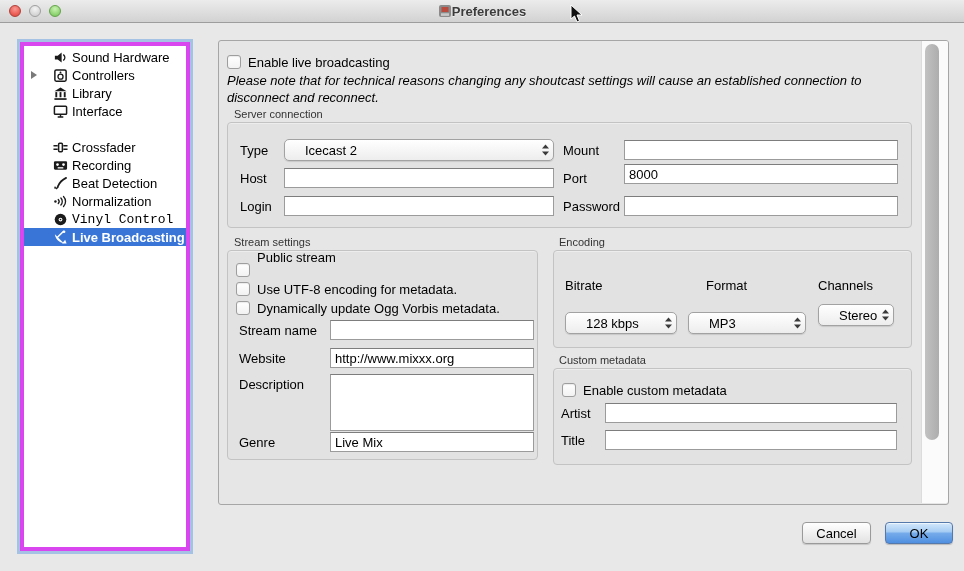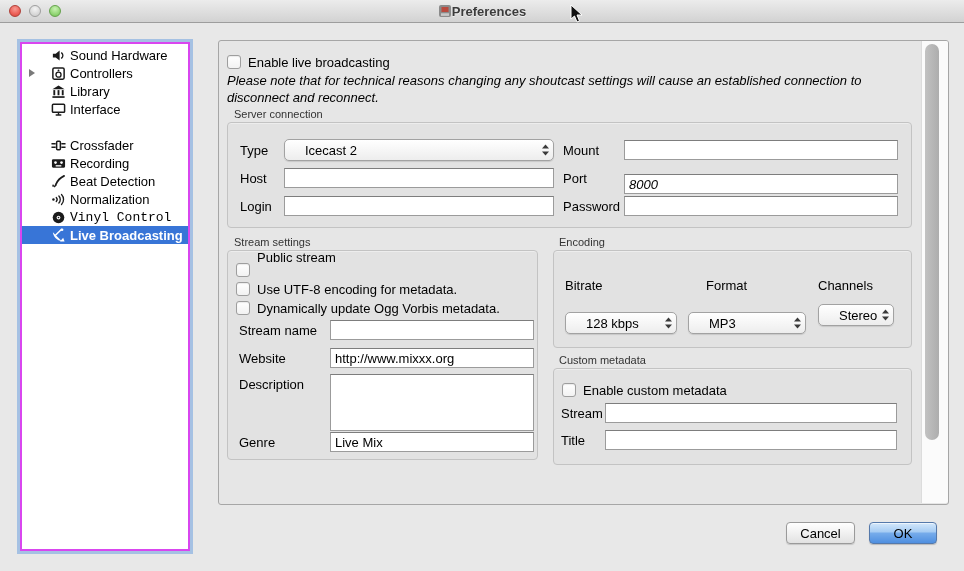--- a/index.html
+++ b/index.html
@@ -14,21 +14,21 @@
     border-bottom:1px solid #9d9d9d;}
   .light{position:absolute;top:5px;width:12px;height:12px;border-radius:50%;}
   #light-close{left:9px;background:radial-gradient(circle at 50% 30%,#f79a92,#ec5f57 60%,#d34438);border:1px solid #b03f38;box-sizing:border-box;}
   #light-min{left:29px;background:radial-gradient(circle at 50% 30%,#f4f4f4,#d4d4d4 70%);border:1px solid #9f9f9f;box-sizing:border-box;}
   #light-zoom{left:49px;background:radial-gradient(circle at 50% 30%,#c9f2b2,#8fd472 65%,#6fbc53);border:1px solid #65a24c;box-sizing:border-box;}
   #titlegroup{left:0;top:0;width:100%;height:22px;display:flex;align-items:center;justify-content:center;}
   #window-title{font-size:13px;font-weight:700;color:#3c3c3c;text-shadow:0 1px 0 rgba(255,255,255,.6);}
 
   
   #sidebar{left:20px;top:42px;width:170px;height:509px;background:#fff;
-    border:2px solid #d946ef;box-shadow:0 0 0 3px rgba(110,160,222,.55);
+    border:4px solid #d946ef;box-shadow:0 0 0 3px rgba(110,160,222,.55);
     box-sizing:border-box;overflow:hidden;}
   .sb-row{position:absolute;left:0;width:100%;height:18px;display:flex;align-items:center;font-size:13px;cursor:default;}
   .sb-row .sb-icon{position:absolute;left:28px;width:16px;height:16px;display:flex;align-items:center;justify-content:center;color:#1b1b1b;}
   .sb-row .sb-label{position:absolute;left:48px;white-space:nowrap;}
   .sb-row.selected{background:#3875d7;color:#fff;font-weight:700;}
   .sb-row.selected .sb-icon{color:#fff;}
   .disclosure{position:absolute;left:7px;width:0;height:0;
     border-left:6px solid #7a7a7a;border-top:4px solid transparent;border-bottom:4px solid transparent;}
 
   
@@ -48,21 +48,21 @@
     background:#fff;font-family:"Liberation Sans","DejaVu Sans",sans-serif;font-size:13px;padding:1px 4px;margin:0;outline:none;}
   textarea.txt{resize:none;}
 
   .combo{position:absolute;height:22px;border:1px solid #a2a2a2;border-radius:5px;
     background:linear-gradient(#ffffff,#ededed);box-sizing:border-box;display:flex;align-items:center;
     box-shadow:0 1px 1px rgba(0,0,0,.12);cursor:default;}
   .combo .combo-text{font-size:13px;padding-left:20px;flex:1;white-space:nowrap;overflow:hidden;}
   .combo .stepper{width:16px;display:flex;align-items:center;justify-content:center;}
 
   .btn{position:absolute;height:22px;border-radius:4px;font-size:13px;display:flex;align-items:center;justify-content:center;
-    box-sizing:border-box;cursor:default;}
+    box-sizing:border-box;cursor:default;margin-left:16px;}
   #cancel-btn{left:786px;top:522px;width:69px;background:linear-gradient(#ffffff,#e2e2e2);border:1px solid #9a9a9a;box-shadow:0 1px 1px rgba(0,0,0,.15);}
   #ok-btn{left:869px;top:522px;width:68px;background:linear-gradient(#d4e8fb 0%,#a5cbf3 45%,#77aceb 50%,#4f8fe0 100%);
     border:1px solid #5579ab;box-shadow:0 1px 1px rgba(0,0,0,.2), inset 0 1px 0 rgba(255,255,255,.6);}
 
   svg{display:block;}
 </style>
 </head>
 <body>
 
 <div class="abs" id="titlebar">
@@ -212,21 +212,21 @@
         <path d="M4.5 12.5L1 8.5h7z" fill="#3a3a3a"></path>
       </svg>
   </span>
 </div>
 <span class="abs lbl" style="left:563px;top:143px;">Mount</span>
 <input class="txt" style="left: 624px; top: 140px; width: 274px; height: 20px;" value="">
 
 <span class="abs lbl" style="left:240px;top:171px;">Host</span>
 <input class="txt" style="left: 284px; top: 168px; width: 270px; height: 20px;" value="">
 <span class="abs lbl" style="left:563px;top:171px;">Port</span>
-<input class="txt" style="left: 624px; top: 174px; width: 274px; height: 20px; font-style: italic;" value="8000">
+<input class="txt" style="left: 624px; top: 164px; width: 274px; height: 20px;" value="8000">
 
 <span class="abs lbl" style="left:240px;top:199px;">Login</span>
 <input class="txt" style="left: 284px; top: 196px; width: 270px; height: 20px;" value="">
 <span class="abs lbl" style="left:563px;top:199px;">Password</span>
 <input class="txt" style="left: 624px; top: 196px; width: 274px; height: 20px;" value="">
 
 <span class="abs grp-lbl" style="left:234px;top:236px;">Stream settings</span>
 <div class="abs groupbox" style="left:227px;top:250px;width:311px;height:210px;"></div>
 
 <span class="abs cb" style="left:236px;top:263px;"></span>
@@ -282,21 +282,21 @@
       </svg>
   </span>
 </div>
 
 <span class="abs grp-lbl" style="left:559px;top:354px;">Custom metadata</span>
 <div class="abs groupbox" style="left:553px;top:368px;width:359px;height:97px;"></div>
 
 <span class="abs cb" style="left:562px;top:383px;"></span>
 <span class="abs lbl" style="left:583px;top:383px;">Enable custom metadata</span>
 
-<span class="abs lbl" style="left:561px;top:406px;">Stream</span>
+<span class="abs lbl" style="left:561px;top:406px;">Artist</span>
 <input class="txt" style="left: 605px; top: 403px; width: 292px; height: 20px;" value="">
 <span class="abs lbl" style="left:561px;top:433px;">Title</span>
 <input class="txt" style="left: 605px; top: 430px; width: 292px; height: 20px;" value="">
 
 <div class="btn" id="cancel-btn">
     <span>Cancel</span>
   </div>
 <div class="btn" id="ok-btn">
     <span>OK</span>
   </div>

